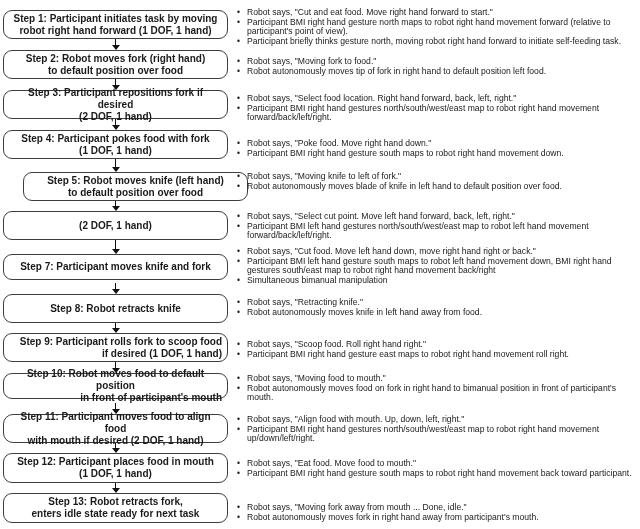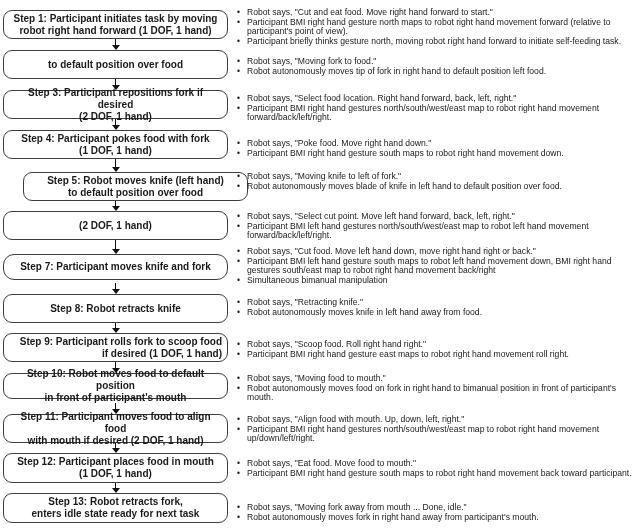--- a/index.html
+++ b/index.html
@@ -63,20 +63,21 @@
     <div class="flow-arrow" style="top: 39px; height: 11px;">
     <div class="shaft"></div>
     <div class="head"></div>
   </div>
     <ul class="bullet-group" style="top: 8px;">
       <li class="bullet-item"><span class="bullet-dot">•</span><span class="bullet-text">Robot says, "Cut and eat food. Move right hand forward to start."</span></li>
       <li class="bullet-item"><span class="bullet-dot">•</span><span class="bullet-text">Participant BMI right hand gesture north maps to robot right hand movement forward (relative to participant's point of view).</span></li>
       <li class="bullet-item"><span class="bullet-dot">•</span><span class="bullet-text">Participant briefly thinks gesture north, moving robot right hand forward to initiate self-feeding task.</span></li>
     </ul>
     <div class="step-box" style="top: 50px; height: 29px;">
+      <span>Step 2: Robot moves fork (right hand)</span>
       <span>to default position over food</span>
     </div>
     <div class="flow-arrow" style="top: 79px; height: 11px;">
     <div class="shaft"></div>
     <div class="head"></div>
   </div>
     <ul class="bullet-group" style="top: 57px;">
       <li class="bullet-item"><span class="bullet-dot">•</span><span class="bullet-text">Robot says, "Moving fork to food."</span></li>
       <li class="bullet-item"><span class="bullet-dot">•</span><span class="bullet-text">Robot autonomously moves tip of fork in right hand to default position left food.</span></li>
     </ul>
@@ -120,21 +121,21 @@
       <span>(2 DOF, 1 hand)</span>
     </div>
     <div class="flow-arrow" style="top: 240px; height: 14px;">
     <div class="shaft"></div>
     <div class="head"></div>
   </div>
     <ul class="bullet-group" style="top: 212px;">
       <li class="bullet-item"><span class="bullet-dot">•</span><span class="bullet-text">Robot says, "Select cut point. Move left hand forward, back, left, right."</span></li>
       <li class="bullet-item"><span class="bullet-dot">•</span><span class="bullet-text">Participant BMI left hand gestures north/south/west/east map to robot left hand movement forward/back/left/right.</span></li>
     </ul>
-    <div class="step-box" style="top: 254px; height: 17px; border-radius: 11px;">
+    <div class="step-box" style="top: 254px; height: 17px;">
       <span>Step 7: Participant moves knife and fork</span>
     </div>
     <div class="flow-arrow" style="top: 283px; height: 11px;">
     <div class="shaft"></div>
     <div class="head"></div>
   </div>
     <ul class="bullet-group" style="top: 247px;">
       <li class="bullet-item"><span class="bullet-dot">•</span><span class="bullet-text">Robot says, "Cut food. Move left hand down, move right hand right or back."</span></li>
       <li class="bullet-item"><span class="bullet-dot">•</span><span class="bullet-text">Participant BMI left hand gesture south maps to robot left hand movement down, BMI right hand gestures south/east map to robot right hand movement back/right</span></li>
       <li class="bullet-item"><span class="bullet-dot">•</span><span class="bullet-text">Simultaneous bimanual manipulation</span></li>
@@ -155,33 +156,33 @@
       <span>if desired (1 DOF, 1 hand)</span>
     </div>
     <div class="flow-arrow" style="top: 362px; height: 11px;">
     <div class="shaft"></div>
     <div class="head"></div>
   </div>
     <ul class="bullet-group" style="top: 340px;">
       <li class="bullet-item"><span class="bullet-dot">•</span><span class="bullet-text">Robot says, "Scoop food. Roll right hand right."</span></li>
       <li class="bullet-item"><span class="bullet-dot">•</span><span class="bullet-text">Participant BMI right hand gesture east maps to robot right hand movement roll right.</span></li>
     </ul>
-    <div class="step-box" style="top: 373px; height: 22px;">
+    <div class="step-box" style="top: 373px; height: 22px; align-items: flex-end;">
       <span>Step 10: Robot moves food to default position</span>
       <span>in front of participant's mouth</span>
     </div>
     <div class="flow-arrow" style="top: 403px; height: 11px;">
     <div class="shaft"></div>
     <div class="head"></div>
   </div>
     <ul class="bullet-group" style="top: 374px;">
       <li class="bullet-item"><span class="bullet-dot">•</span><span class="bullet-text">Robot says, "Moving food to mouth."</span></li>
       <li class="bullet-item"><span class="bullet-dot">•</span><span class="bullet-text">Robot autonomously moves food on fork in right hand to bimanual position in front of participant's mouth.</span></li>
     </ul>
-    <div class="step-box" style="top: 414px; height: 29px;">
+    <div class="step-box" style="top: 414px; height: 29px; border-radius: 10px;">
       <span>Step 11: Participant moves food to align food</span>
       <span>with mouth if desired (2 DOF, 1 hand)</span>
     </div>
     <div class="flow-arrow" style="top: 443px; height: 10px;">
     <div class="shaft"></div>
     <div class="head"></div>
   </div>
     <ul class="bullet-group" style="top: 415px;">
       <li class="bullet-item"><span class="bullet-dot">•</span><span class="bullet-text">Robot says, "Align food with mouth. Up, down, left, right."</span></li>
       <li class="bullet-item"><span class="bullet-dot">•</span><span class="bullet-text">Participant BMI right hand gestures north/south/west/east map to robot right hand movement up/down/left/right.</span></li>

